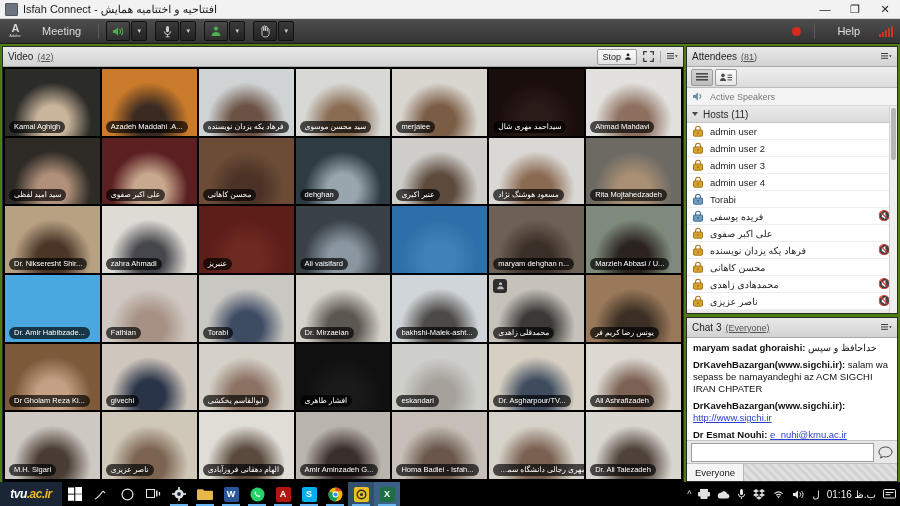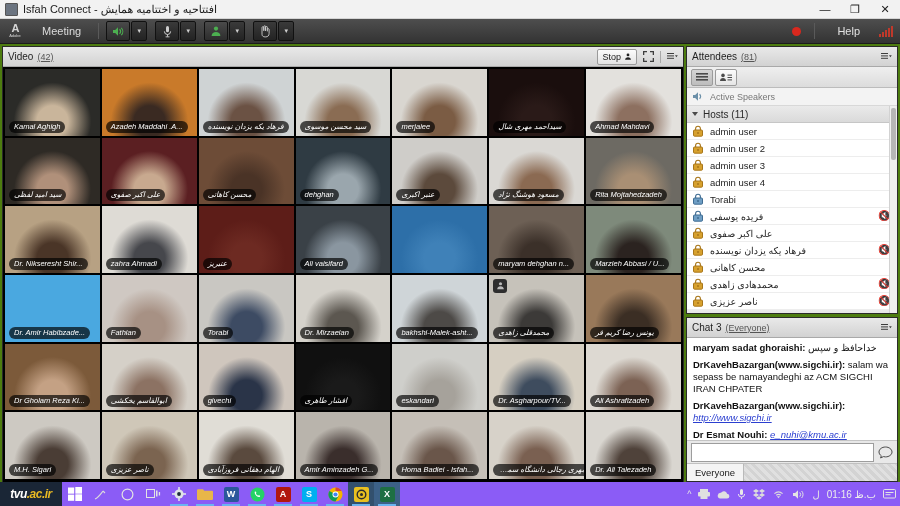--- a/index.html
+++ b/index.html
@@ -77,21 +77,21 @@
   .stop-btn{
     height:14px;background:linear-gradient(#fcfcfc,#e3e3e3);border:1px solid #9a9a9a;
     border-radius:2px;display:flex;align-items:center;gap:3px;padding:0 4px;
     font-size:9px;color:#1a1a1a;
   }
   .icon-btn{width:13px;height:13px;display:flex;align-items:center;justify-content:center;color:#3d3d3d;}
   .hdiv{width:1px;height:12px;background:#a8a8a8;}
 
   .grid{
     flex:1;display:grid;grid-template-columns:repeat(7,1fr);grid-template-rows:repeat(6,1fr);
-    gap:2px;padding:2px;background:#000;font-style:italic;
+    gap:2px;padding:2px;background:#000;
   }
   .cell{position:relative;overflow:hidden;background:#1a1a1a;}
   .cell .ph{position:absolute;inset:0;}
   .nametag{
     position:absolute;left:4px;bottom:3px;max-width:92%;
     background:rgba(0,0,0,.68);color:#fff;font-size:7.5px;
     padding:1px 5px;border-radius:7px;white-space:nowrap;overflow:hidden;
     text-overflow:ellipsis;line-height:10px;
   }
   .nametag.rtl{direction:rtl;unicode-bidi:plaintext;}
@@ -133,33 +133,33 @@
   }
   .attrow .nm{font-size:9.5px;color:#1d1d1d;white-space:nowrap;overflow:hidden;text-overflow:ellipsis;}
   .attrow .nm.rtl{direction:rtl;unicode-bidi:plaintext;}
   .mutemark{position:absolute;right:6px;color:#c0392b;font-size:10px;line-height:10px;}
   .sb{position:absolute;right:0;top:0;width:7px;height:100%;background:#efefef;border-left:1px solid #d2d2d2;}
   .sb .thumb{position:absolute;left:1px;top:2px;width:5px;height:52px;background:#b6b6b6;border-radius:2px;}
 
   .chat-body{flex:1;background:#fff;padding:4px 6px;overflow:hidden;position:relative;line-height:12px;}
   .msg{font-size:9.5px;color:#111;margin-bottom:5px;word-wrap:break-word;}
   .msg b{font-weight:bold;}
-  .msg a{color:#2b3fd0;text-decoration:underline;font-style:italic;}
+  .msg a{color:#2b3fd0;text-decoration:underline;}
   .msg .rtl{direction:rtl;unicode-bidi:plaintext;}
   .chat-input-row{height:22px;background:#e8e8e8;border-top:1px solid #c4c4c4;display:flex;
     align-items:center;padding:0 4px;gap:4px;flex:0 0 22px;}
   .chat-input{flex:1;height:15px;background:#fff;border:1px solid #9d9d9d;}
   .chat-send{width:17px;height:15px;display:flex;align-items:center;justify-content:center;color:#4a4a4a;}
   .chat-tabs{height:17px;background:repeating-linear-gradient(45deg,#e0e0e0 0 3px,#d3d3d3 3px 6px);
     border-top:1px solid #c0c0c0;display:flex;align-items:stretch;flex:0 0 17px;}
   .chat-tab{background:#f4f4f4;border-right:1px solid #b9b9b9;padding:0 8px;display:flex;
     align-items:center;font-size:9.5px;color:#1b1b1b;}
 
   
-  .taskbar{position:absolute;left:0;bottom:0;width:900px;height:24px;background:#8b5cf6;
+  .taskbar{position:absolute;left:0;bottom:0;width:900px;height:24px;background:#000000;
     display:flex;align-items:center;}
   .tb-logo{width:62px;height:24px;background:#1a2636;display:flex;align-items:center;justify-content:center;
     position:relative;overflow:hidden;}
   .tb-logo .lg{font-size:12px;font-weight:bold;font-style:italic;color:#fff;letter-spacing:-.5px;}
   .tb-logo .lg em{color:#e8b923;font-style:italic;}
   .tb-item{width:26px;height:24px;display:flex;align-items:center;justify-content:center;position:relative;}
   .tb-item.act::after{content:"";position:absolute;bottom:0;left:4px;right:4px;height:2px;background:#6ab4f0;}
   .tb-item.hl{background:#32506d;}
   .tb-item.hl2{background:#3c6187;}
   .sq{width:15px;height:15px;border-radius:2px;display:flex;align-items:center;justify-content:center;
@@ -392,26 +392,26 @@
           </div>
           <div class="cell">
             <div class="ph" style="background: radial-gradient(circle at 50% 78%, rgb(59, 46, 36) 0%, rgb(59, 46, 36) 22%, rgb(153, 121, 90) 55%, rgb(153, 121, 90) 100%);"></div>
             <div class="nametag rtl">یونس رضا کریم فر</div>
           </div>
           <div class="cell">
             <div class="ph" style="background: radial-gradient(circle at 50% 78%, rgb(196, 161, 132) 0%, rgb(196, 161, 132) 22%, rgb(124, 90, 58) 55%, rgb(124, 90, 58) 100%);"></div>
             <div class="nametag ">Dr Gholam Reza Ki...</div>
           </div>
           <div class="cell">
+            <div class="ph" style="background: radial-gradient(circle at 50% 78%, rgb(42, 52, 72) 0%, rgb(42, 52, 72) 22%, rgb(207, 198, 189) 55%, rgb(207, 198, 189) 100%);"></div>
+            <div class="nametag">givechi</div>
+          </div>
+          <div class="cell">
             <div class="ph" style="background: radial-gradient(circle at 50% 78%, rgb(140, 114, 99) 0%, rgb(140, 114, 99) 22%, rgb(213, 208, 200) 55%, rgb(213, 208, 200) 100%);"></div>
             <div class="nametag rtl">ابوالقاسم یخکشی</div>
-          </div>
-          <div class="cell">
-            <div class="ph" style="background: radial-gradient(circle at 50% 78%, rgb(42, 52, 72) 0%, rgb(42, 52, 72) 22%, rgb(207, 198, 189) 55%, rgb(207, 198, 189) 100%);"></div>
-            <div class="nametag">givechi</div>
           </div>
           <div class="cell">
             <div class="ph" style="background: radial-gradient(circle at 50% 78%, rgb(26, 26, 26) 0%, rgb(26, 26, 26) 22%, rgb(16, 16, 16) 55%, rgb(16, 16, 16) 100%);"></div>
             <div class="nametag rtl">افشار طاهری</div>
           </div>
           <div class="cell">
             <div class="ph" style="background: radial-gradient(circle at 50% 78%, rgb(166, 162, 155) 0%, rgb(166, 162, 155) 22%, rgb(207, 207, 203) 55%, rgb(207, 207, 203) 100%);"></div>
             <div class="nametag">eskandari</div>
           </div>
           <div class="cell">

